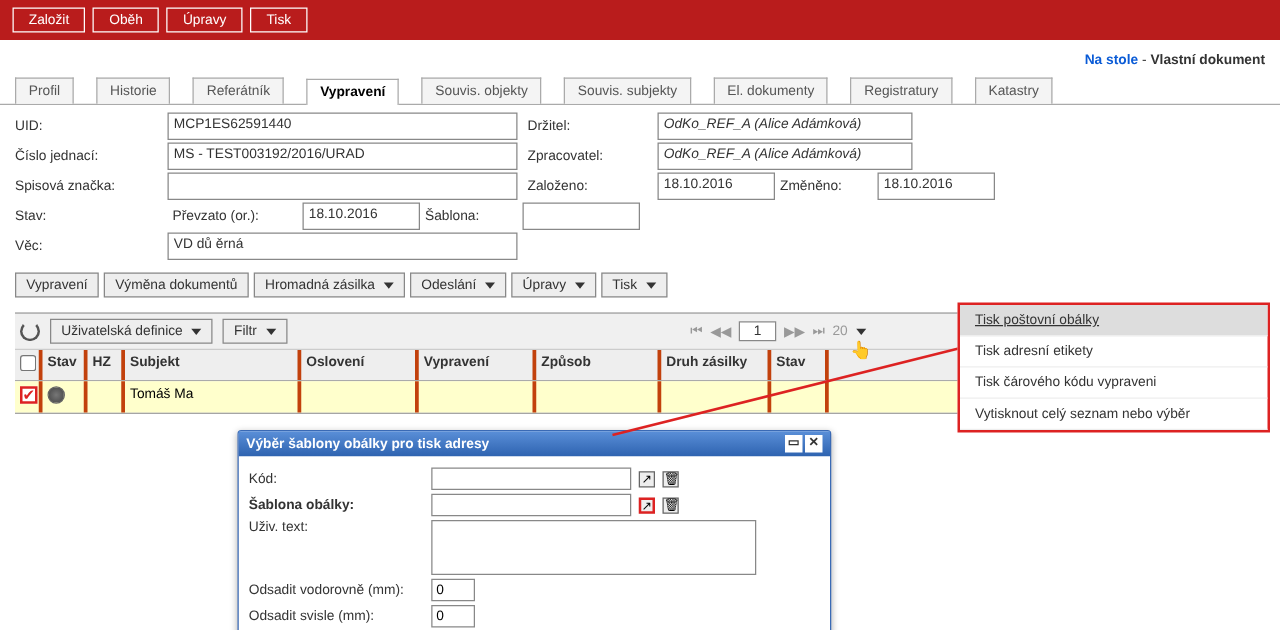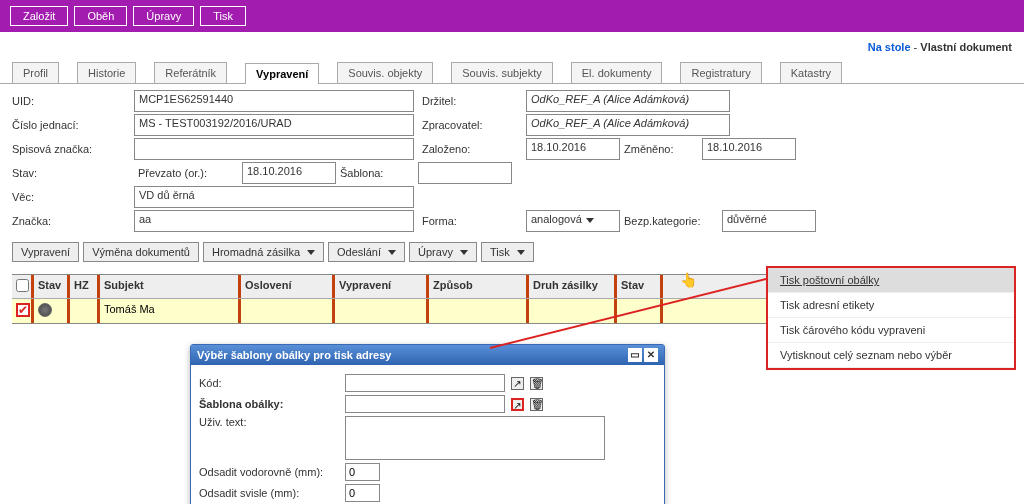--- a/index.html
+++ b/index.html
@@ -1,18 +1,18 @@
 <!DOCTYPE html>
 <html><head>
 <meta charset="utf-8">
 <style>
   * { box-sizing: border-box; margin: 0; padding: 0; font-family: Arial, sans-serif; font-size: 11px; }
   body { background: #fff; width: 1024px; height: 504px; overflow: hidden; position: relative; }
   
-  .top-toolbar { background: #a21caf; padding: 6px 10px; display: flex; gap: 6px; }
+  .top-toolbar { background: #b91c1c; padding: 6px 10px; display: flex; gap: 6px; }
   .top-btn { background: transparent; border: 1px solid #fff; color: #fff; padding: 3px 12px; cursor: pointer; }
   
   .breadcrumb { text-align: right; padding: 6px 12px; font-size: 14px; color: #333; }
   .breadcrumb .blue { color: #0a5bd6; font-weight: bold; }
   
   .tabs { border-bottom: 1px solid #aaa; padding: 0 12px; display: flex; gap: 18px; margin-top: 2px; }
   .tab { border: 1px solid #aaa; border-bottom: none; background: #f4f4f4; padding: 4px 10px; cursor: pointer; color: #555; }
   .tab.active { background: #fff; font-weight: bold; color: #000; position: relative; top: 1px; }
   
   .form-grid { padding: 4px 12px; }
@@ -125,47 +125,52 @@
     <div class="form-label">Stav:</div>
     <div class="form-label form-col2">Převzato (or.):</div>
     <div class="form-field field-small">18.10.2016</div>
     <div class="form-label" style="width:74px;">Šablona:</div>
     <div class="form-field field-small"></div>
   </div>
   <div class="form-row">
     <div class="form-label">Věc:</div>
     <div class="form-field field-wide">VD dů ěrná</div>
   </div>
-  <div class="form-row">
-    <div class="form-label">Značka:</div>
-    <div class="form-field field-wide">aa</div>
-    <div class="form-label form-col2">Forma:</div>
-    <div class="form-field field-small"><span>analogová</span><span class="dropdown-arrow"></span></div>
-    <div class="form-label" style="width:94px;">Bezp.kategorie:</div>
-    <div class="form-field field-small">důvěrné</div>
-  </div>
 </div>
 
 <div class="action-bar">
   <button class="action-btn">Vypravení</button>
   <button class="action-btn">Výměna dokumentů</button>
   <button class="action-btn small-arrow">Hromadná zásilka</button>
   <button class="action-btn small-arrow">Odeslání</button>
   <button class="action-btn small-arrow">Úpravy</button>
   <button class="action-btn small-arrow">Tisk</button>
 
   <div class="print-menu">
     <div class="print-menu-item hover">Tisk poštovní obálky</div>
     <div class="print-menu-item">Tisk adresní etikety</div>
     <div class="print-menu-item">Tisk čárového kódu vypraveni</div>
     <div class="print-menu-item">Vytisknout celý seznam nebo výběr</div>
   </div>
 </div>
 
 <div class="grid-block">
+  <div class="grid-toolbar">
+    <span class="refresh-icon"></span>
+    <button class="action-btn small-arrow">Uživatelská definice</button>
+    <button class="action-btn small-arrow">Filtr</button>
+    <div class="pager">
+      <span>⏮</span>
+      <span>◀◀</span>
+      <input value="1" style="">
+      <span>▶▶</span>
+      <span>⏭</span>
+      <span><span>20</span> <span class="dropdown-arrow"></span></span>
+    </div>
+  </div>
   <div class="grid-head">
     <div class="col-chk"><input type="checkbox" style=""></div>
     <div class="col-stav">Stav</div>
     <div class="col-hz">HZ</div>
     <div class="col-subj">Subjekt</div>
     <div class="col-osl">Oslovení</div>
     <div class="col-vypr">Vypravení</div>
     <div class="col-zpusob">Způsob</div>
     <div class="col-druh">Druh zásilky</div>
     <div class="col-stav2">Stav</div>

